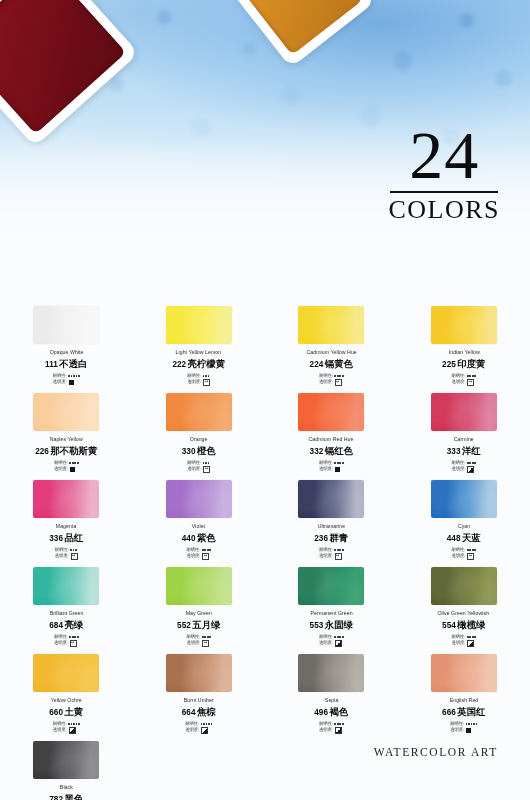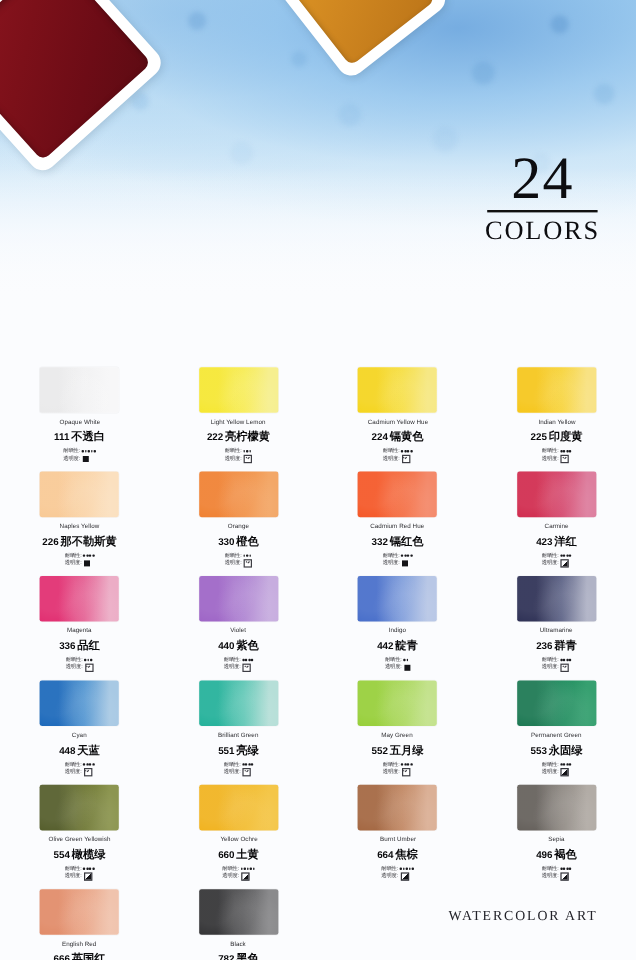--- a/index.html
+++ b/index.html
@@ -55,27 +55,27 @@
   #pan-amber{left:246px;top:-62px;width:108px;height:108px;transform:rotate(-38deg);}
   #pan-amber .well{
     background:linear-gradient(150deg,#dc9424 0%,#cf8620 45%,#bd7619 100%);
     box-shadow:inset 0 2px 5px rgba(0,0,0,.28);
   }
 
   
   .title-block{position:absolute;right:30px;top:126px;text-align:center;z-index:5;}
   .title-num{
     font-family:"Liberation Serif","DejaVu Serif",serif;
-    font-size:50px;line-height:.88;font-weight:400;color:#0d0d10;
+    font-size:68px;line-height:.88;font-weight:400;color:#0d0d10;
     letter-spacing:1px;
   }
   .title-rule{height:2px;background:#111;margin:5px 2px 2px;}
   .title-word{
     font-family:"Liberation Serif","DejaVu Serif",serif;
-    font-size:22px;font-weight:400;color:#0d0d10;letter-spacing:1.5px;
+    font-size:26px;font-weight:400;color:#0d0d10;letter-spacing:1.5px;
   }
 
   
   .grid{position:absolute;left:0;top:306px;width:530px;
         display:grid;grid-template-columns:repeat(4,1fr);row-gap:2px;}
   .cell{display:flex;flex-direction:column;align-items:center;height:85px;}
   .swatch{
     width:66px;height:38px;border-radius:2px;
     box-shadow:0 0 0 .5px rgba(0,0,0,.045);
     position:relative;overflow:hidden;
@@ -106,21 +106,21 @@
     content:"";position:absolute;left:.4px;top:1.6px;width:1.4px;height:.5px;
     background:#3d3d44;transform:rotate(42deg);
   }
   .tsym.transparent::after{
     content:"";position:absolute;left:1.3px;top:1.1px;width:2.4px;height:.5px;
     background:#3d3d44;transform:rotate(-42deg);
   }
 
   
   .footer{
-    position:absolute;right:32px;bottom:30px;
+    position:absolute;right:32px;bottom:42px;
     font-family:"Liberation Serif","DejaVu Serif",serif;
     font-size:11.5px;letter-spacing:1.6px;color:#23232a;
   }
 </style>
 </head>
 <body>
 
 <div id="page">
 
   <div class="hero">
@@ -279,21 +279,21 @@
           </div>
           <div class="prow">
             <span class="plabel">透明度:</span>
             <span class="tsym opaque"></span>
           </div>
         </div>
       </div>
       <div class="cell">
         <div class="swatch" style="background: linear-gradient(90deg, rgb(207, 36, 72) 0%, rgb(207, 36, 72) 24%, rgb(212, 68, 106) 56%, rgb(221, 126, 158) 88%, rgb(221, 126, 158) 100%);"></div>
         <div class="en">Carmine</div>
-        <div class="cn"><span class="code">423</span><span>洋红</span></div>
+        <div class="cn"><span class="code">333</span><span>洋红</span></div>
         <div class="props">
           <div class="prow">
             <span class="plabel">耐晒性:</span>
             <span class="dots">
               <span class="dot"></span>
               <span class="dot"></span>
               <span class="dot"></span>
               <span class="dot"></span>
             </span>
           </div>
@@ -336,38 +336,20 @@
               <span class="dot"></span>
             </span>
           </div>
           <div class="prow">
             <span class="plabel">透明度:</span>
             <span class="tsym transparent"></span>
           </div>
         </div>
       </div>
       <div class="cell">
-        <div class="swatch" style="background: linear-gradient(90deg, rgb(65, 105, 200) 0%, rgb(65, 105, 200) 24%, rgb(127, 157, 219) 56%, rgb(184, 199, 230) 88%, rgb(184, 199, 230) 100%);"></div>
-        <div class="en">Indigo</div>
-        <div class="cn"><span class="code">442</span><span>靛青</span></div>
-        <div class="props">
-          <div class="prow">
-            <span class="plabel">耐晒性:</span>
-            <span class="dots">
-              <span class="dot"></span>
-              <span class="dot"></span>
-            </span>
-          </div>
-          <div class="prow">
-            <span class="plabel">透明度:</span>
-            <span class="tsym opaque"></span>
-          </div>
-        </div>
-      </div>
-      <div class="cell">
         <div class="swatch" style="background: linear-gradient(90deg, rgb(38, 41, 79) 0%, rgb(38, 41, 79) 24%, rgb(90, 96, 132) 56%, rgb(176, 179, 198) 88%, rgb(176, 179, 198) 100%);"></div>
         <div class="en">Ultramarine</div>
         <div class="cn"><span class="code">236</span><span>群青</span></div>
         <div class="props">
           <div class="prow">
             <span class="plabel">耐晒性:</span>
             <span class="dots">
               <span class="dot"></span>
               <span class="dot"></span>
               <span class="dot"></span>
@@ -396,21 +378,21 @@
           </div>
           <div class="prow">
             <span class="plabel">透明度:</span>
             <span class="tsym transparent"></span>
           </div>
         </div>
       </div>
       <div class="cell">
         <div class="swatch" style="background: linear-gradient(90deg, rgb(27, 174, 150) 0%, rgb(27, 174, 150) 24%, rgb(92, 198, 180) 56%, rgb(182, 223, 216) 88%, rgb(182, 223, 216) 100%);"></div>
         <div class="en">Brilliant Green</div>
-        <div class="cn"><span class="code">551</span><span>亮绿</span></div>
+        <div class="cn"><span class="code">684</span><span>亮绿</span></div>
         <div class="props">
           <div class="prow">
             <span class="plabel">耐晒性:</span>
             <span class="dots">
               <span class="dot"></span>
               <span class="dot"></span>
               <span class="dot"></span>
               <span class="dot"></span>
             </span>
           </div>

